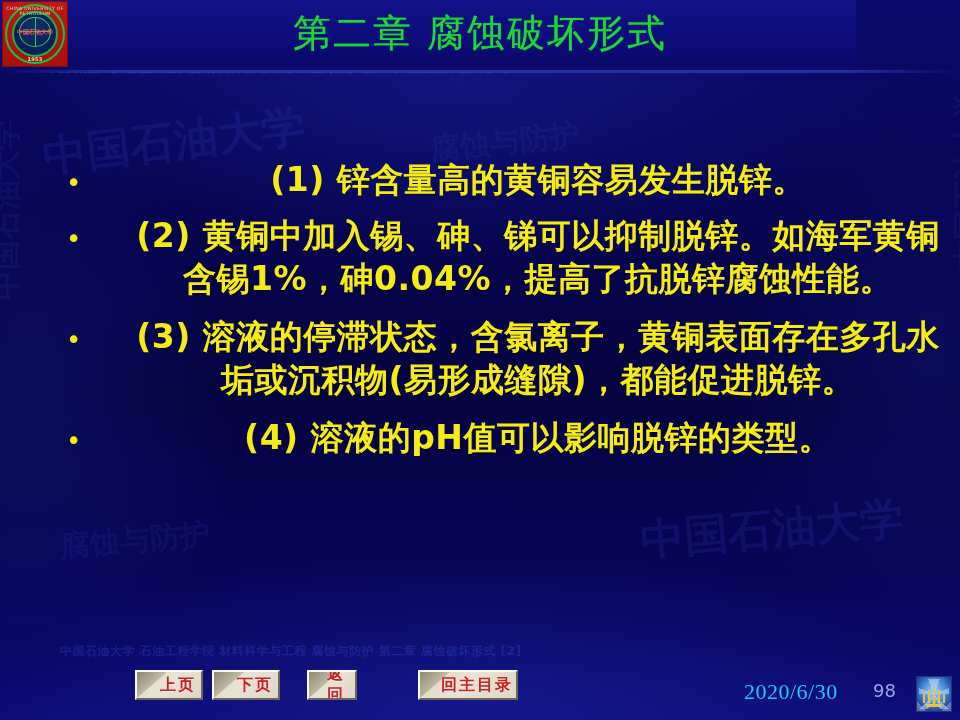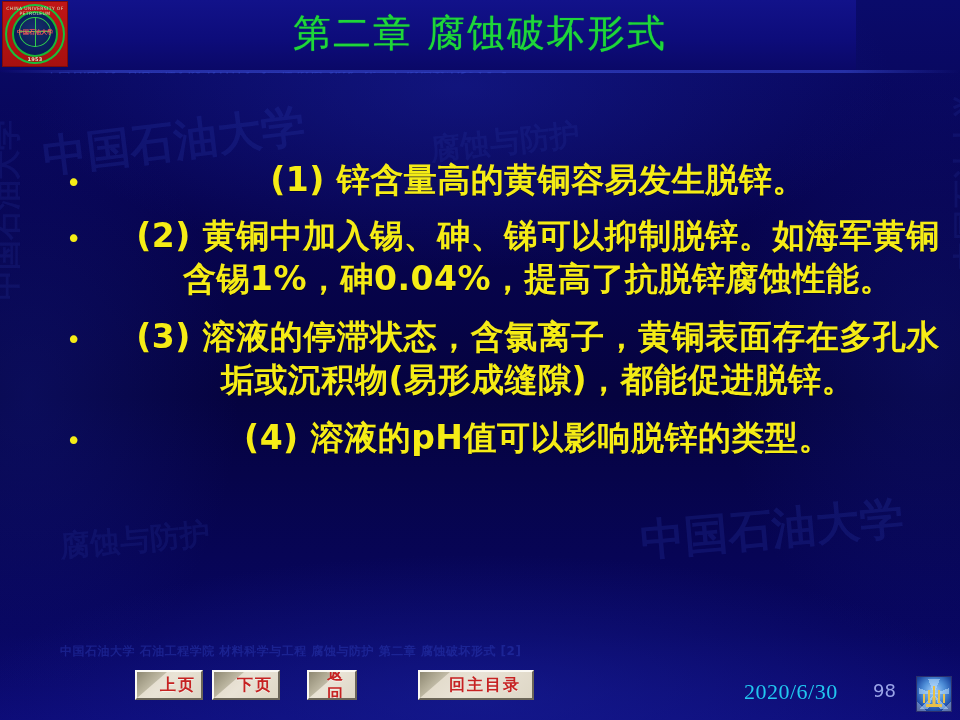--- a/index.html
+++ b/index.html
@@ -133,21 +133,21 @@
     position:absolute;left:0;right:0;top:0;bottom:0;
     display:flex;align-items:center;justify-content:center;
     color:#c62222;font-size:16px;font-weight:bold;letter-spacing:2px;
     font-family:"DejaVu Serif","Liberation Serif",serif;
     padding-left:18px;box-sizing:border-box;
     text-shadow:0 1px 0 rgba(255,255,255,.5);
   }
   #nb0{left:135px;width:68px;}
   #nb1{left:212px;width:68px;}
   #nb2{left:307px;width:50px;}
-  #nb3{left:418px;width:116px;}
+  #nb3{left:418px;width:100px;}
 
   .footer-date{
     position:absolute;left:744px;top:17px;
     color:#21c8f0;font-size:22px;letter-spacing:.5px;
     font-family:Liberation Serif, serif;
   }
   .footer-page{
     position:absolute;left:873px;top:18px;
     color:#9aa4e8;font-size:18px;
     font-family:"DejaVu Sans","Liberation Sans",sans-serif;

